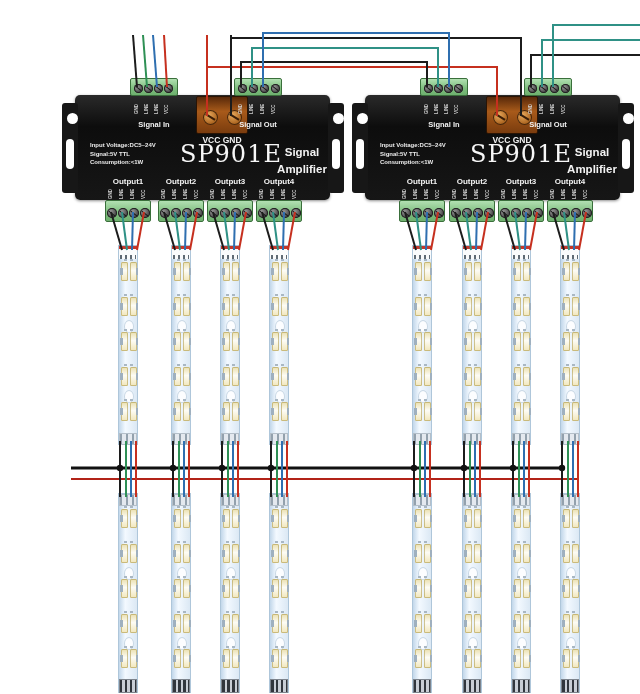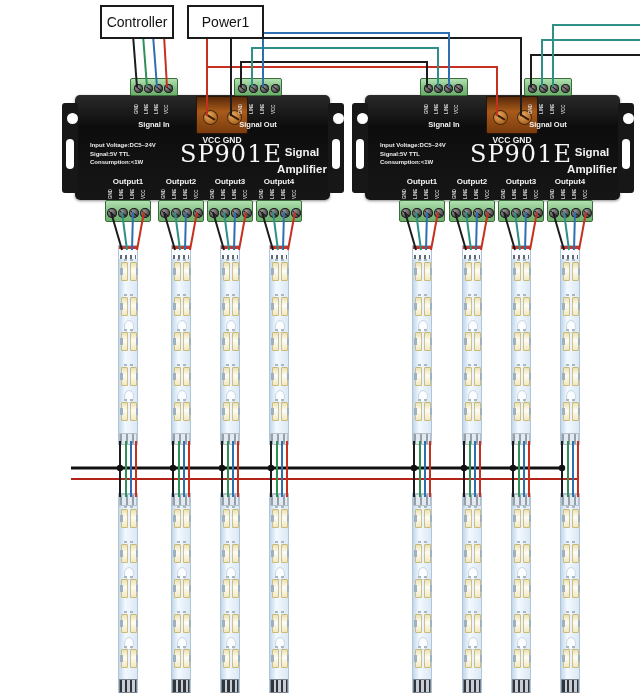--- a/index.html
+++ b/index.html
@@ -144,26 +144,20 @@
       <polyline points="564,212 569,250" fill="none" stroke="#2f9186" stroke-width="2"></polyline>
       <polyline points="575,212 574,250" fill="none" stroke="#2f6fb0" stroke-width="2"></polyline>
       <polyline points="586,212 579,250" fill="none" stroke="#c6301f" stroke-width="2"></polyline>
       <polyline points="562,441 562,497" fill="none" stroke="#1c1c1c" stroke-width="2"></polyline>
       <polyline points="568,441 568,497" fill="none" stroke="#2f9055" stroke-width="2"></polyline>
       <polyline points="573,441 573,497" fill="none" stroke="#2f6fb0" stroke-width="2"></polyline>
       <polyline points="578,441 578,497" fill="none" stroke="#c6301f" stroke-width="2"></polyline>
       <circle cx="562" cy="468" r="3.2" fill="#111111"></circle>
     </svg>
 
-  <div class="label-box" style="left:100px;top:5px;width:70px;height:30px;">
-    <span>Controller</span>
-  </div>
-  <div class="label-box" style="left:187px;top:5px;width:73px;height:30px;">
-    <span>Power1</span>
-  </div>
 
 <div class="device" style="position: absolute; left: 62px; top: 78px; width: 282px; height: 146px;">
       <div class="dev-body" style="position: absolute; left: 13px; top: 17px; width: 255px; height: 105px;"></div>
       <div class="ear" style="position: absolute; left: 0px; top: 25px; width: 16px; height: 90px;">
         <div class="hole" style="position: absolute; left: 4.5px; top: 10px; width: 11px; height: 11px;"></div>
         <div class="slot" style="position: absolute; left: 4px; top: 36px; width: 8px; height: 30px;"></div>
       </div>
       <div class="ear" style="position: absolute; left: 266px; top: 25px; width: 16px; height: 90px;">
         <div class="hole" style="position: absolute; left: 4.5px; top: 10px; width: 11px; height: 11px;"></div>
         <div class="slot" style="position: absolute; left: 4px; top: 36px; width: 8px; height: 30px;"></div>

